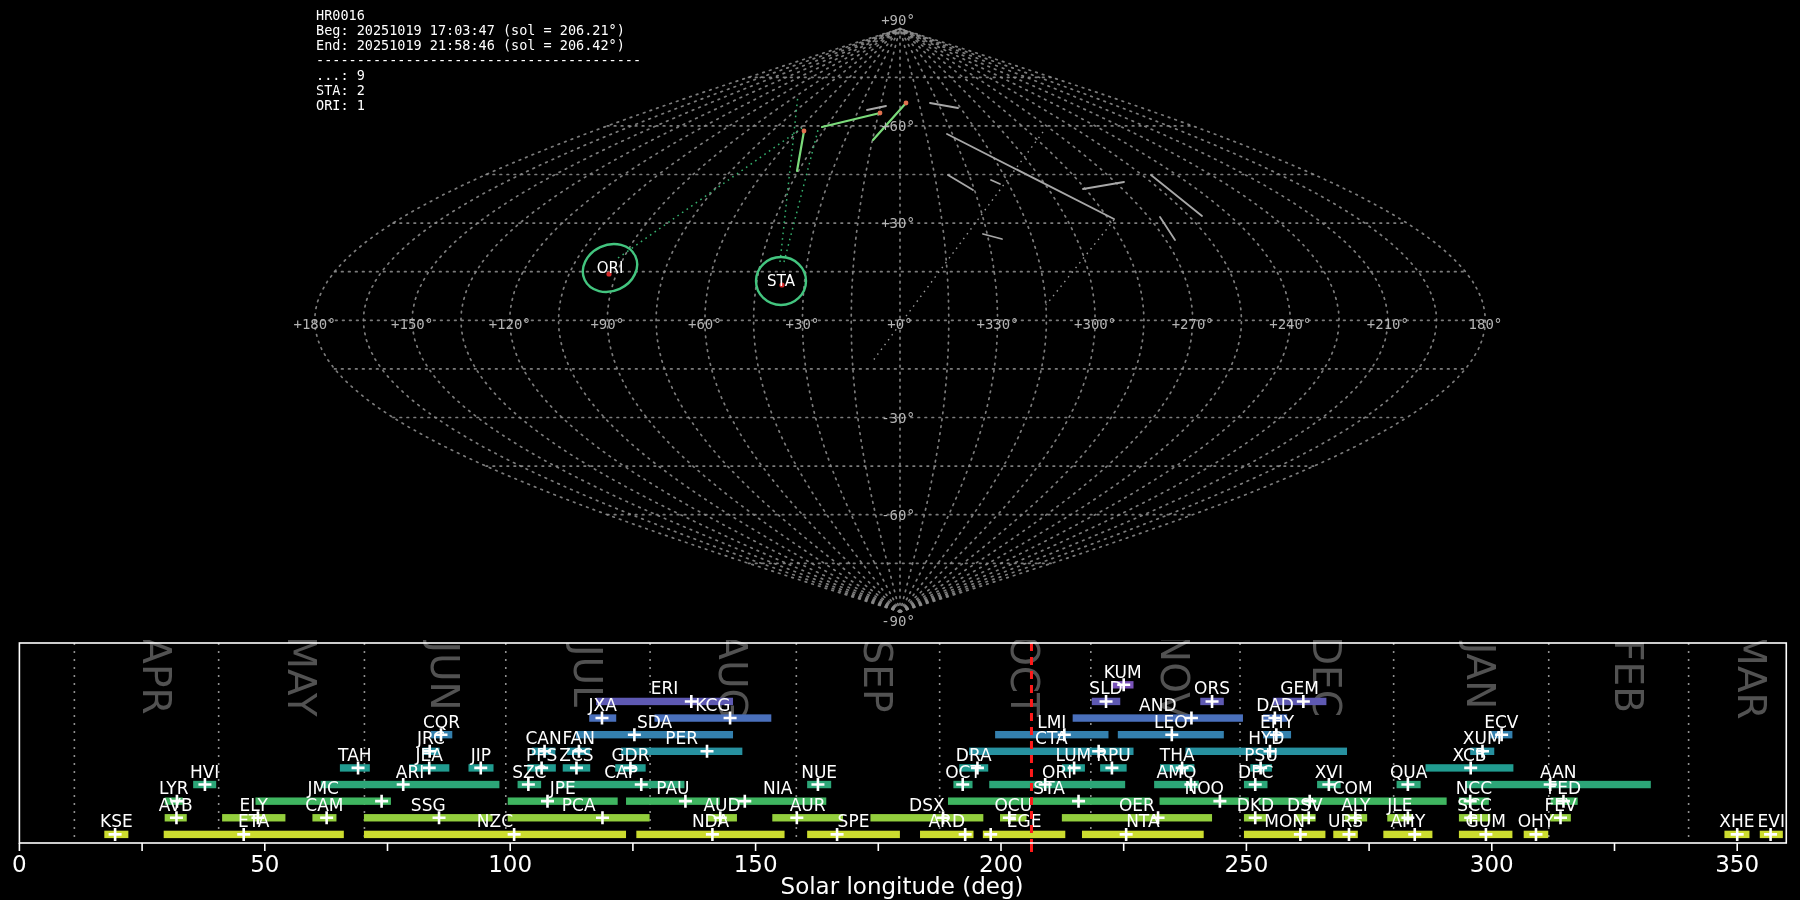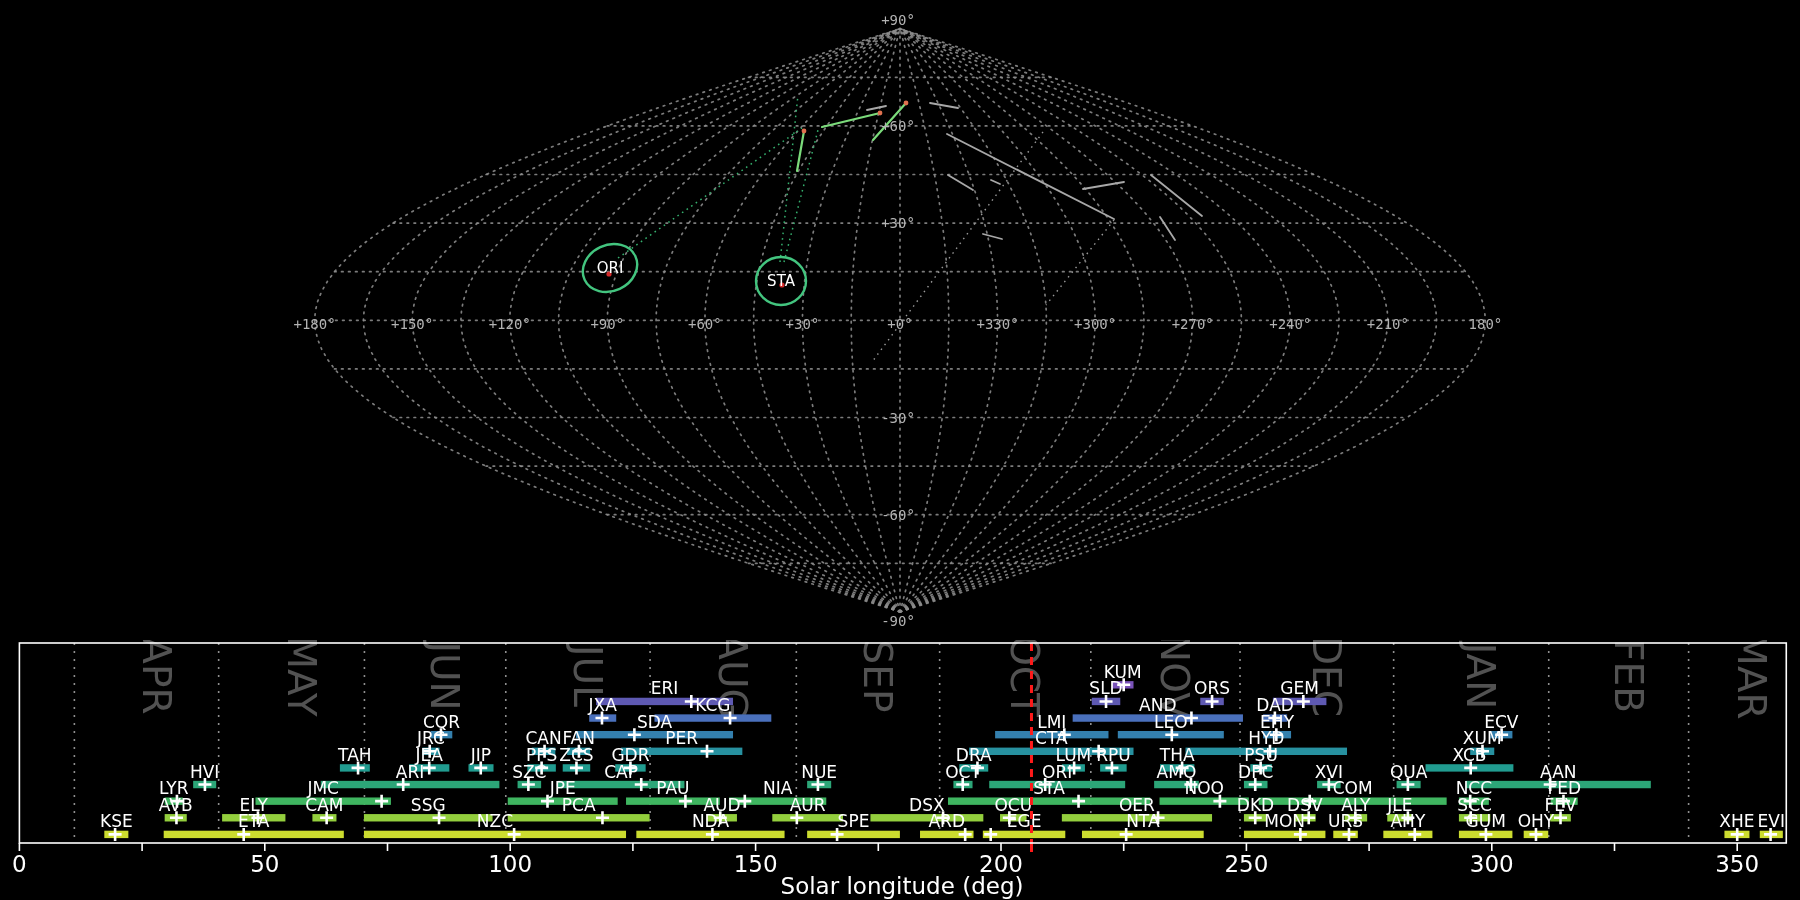--- a/index.html
+++ b/index.html
@@ -410,13 +410,20 @@
       <line x1="1737.2000000000003" y1="203" x2="1737.2000000000003" y2="211" stroke="#fff" stroke-width="1.6"></line>
       <text x="19.4" y="232" text-anchor="middle" class="ticklbl">0</text>
       <text x="264.8" y="232" text-anchor="middle" class="ticklbl">50</text>
       <text x="510.2" y="232" text-anchor="middle" class="ticklbl">100</text>
       <text x="755.6" y="232" text-anchor="middle" class="ticklbl">150</text>
       <text x="1001" y="232" text-anchor="middle" class="ticklbl">200</text>
       <text x="1246.4" y="232" text-anchor="middle" class="ticklbl">250</text>
       <text x="1491.8000000000002" y="232" text-anchor="middle" class="ticklbl">300</text>
       <text x="1737.2000000000003" y="232" text-anchor="middle" class="ticklbl">350</text>
     </svg>
+  <pre id="session-info">HR0016
+Beg: 20251019 17:03:47 (sol = 206.21°)
+End: 20251019 21:58:46 (sol = 206.42°)
+----------------------------------------
+...: 9
+STA: 2
+ORI: 1</pre>
 </div>
 
 </body></html>

